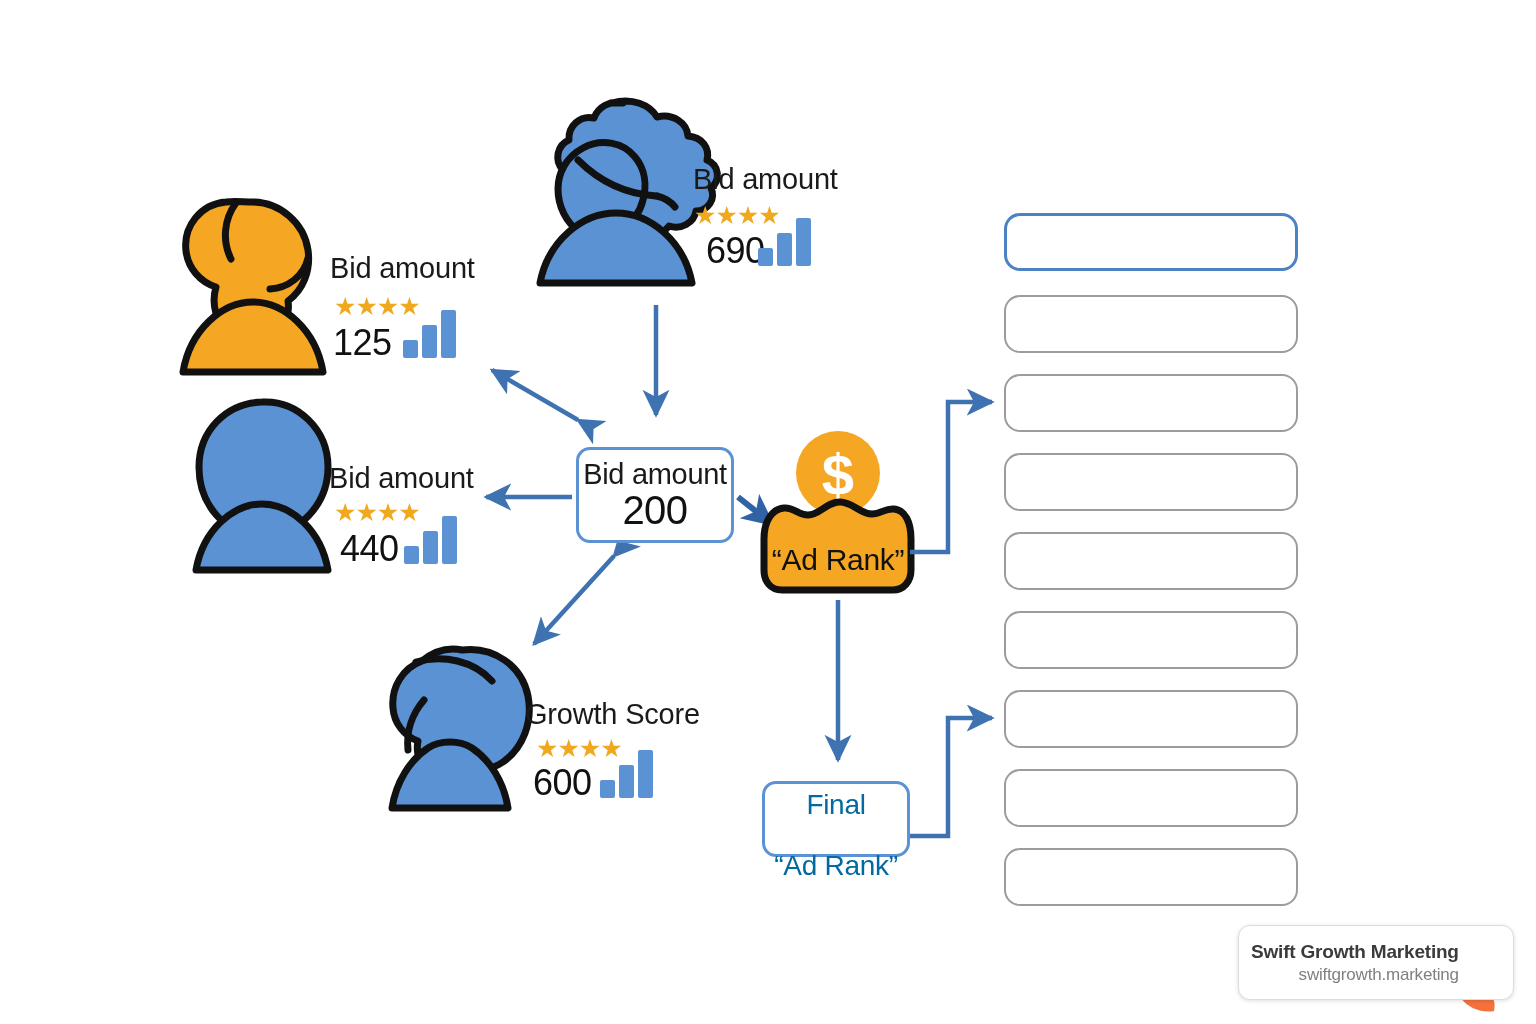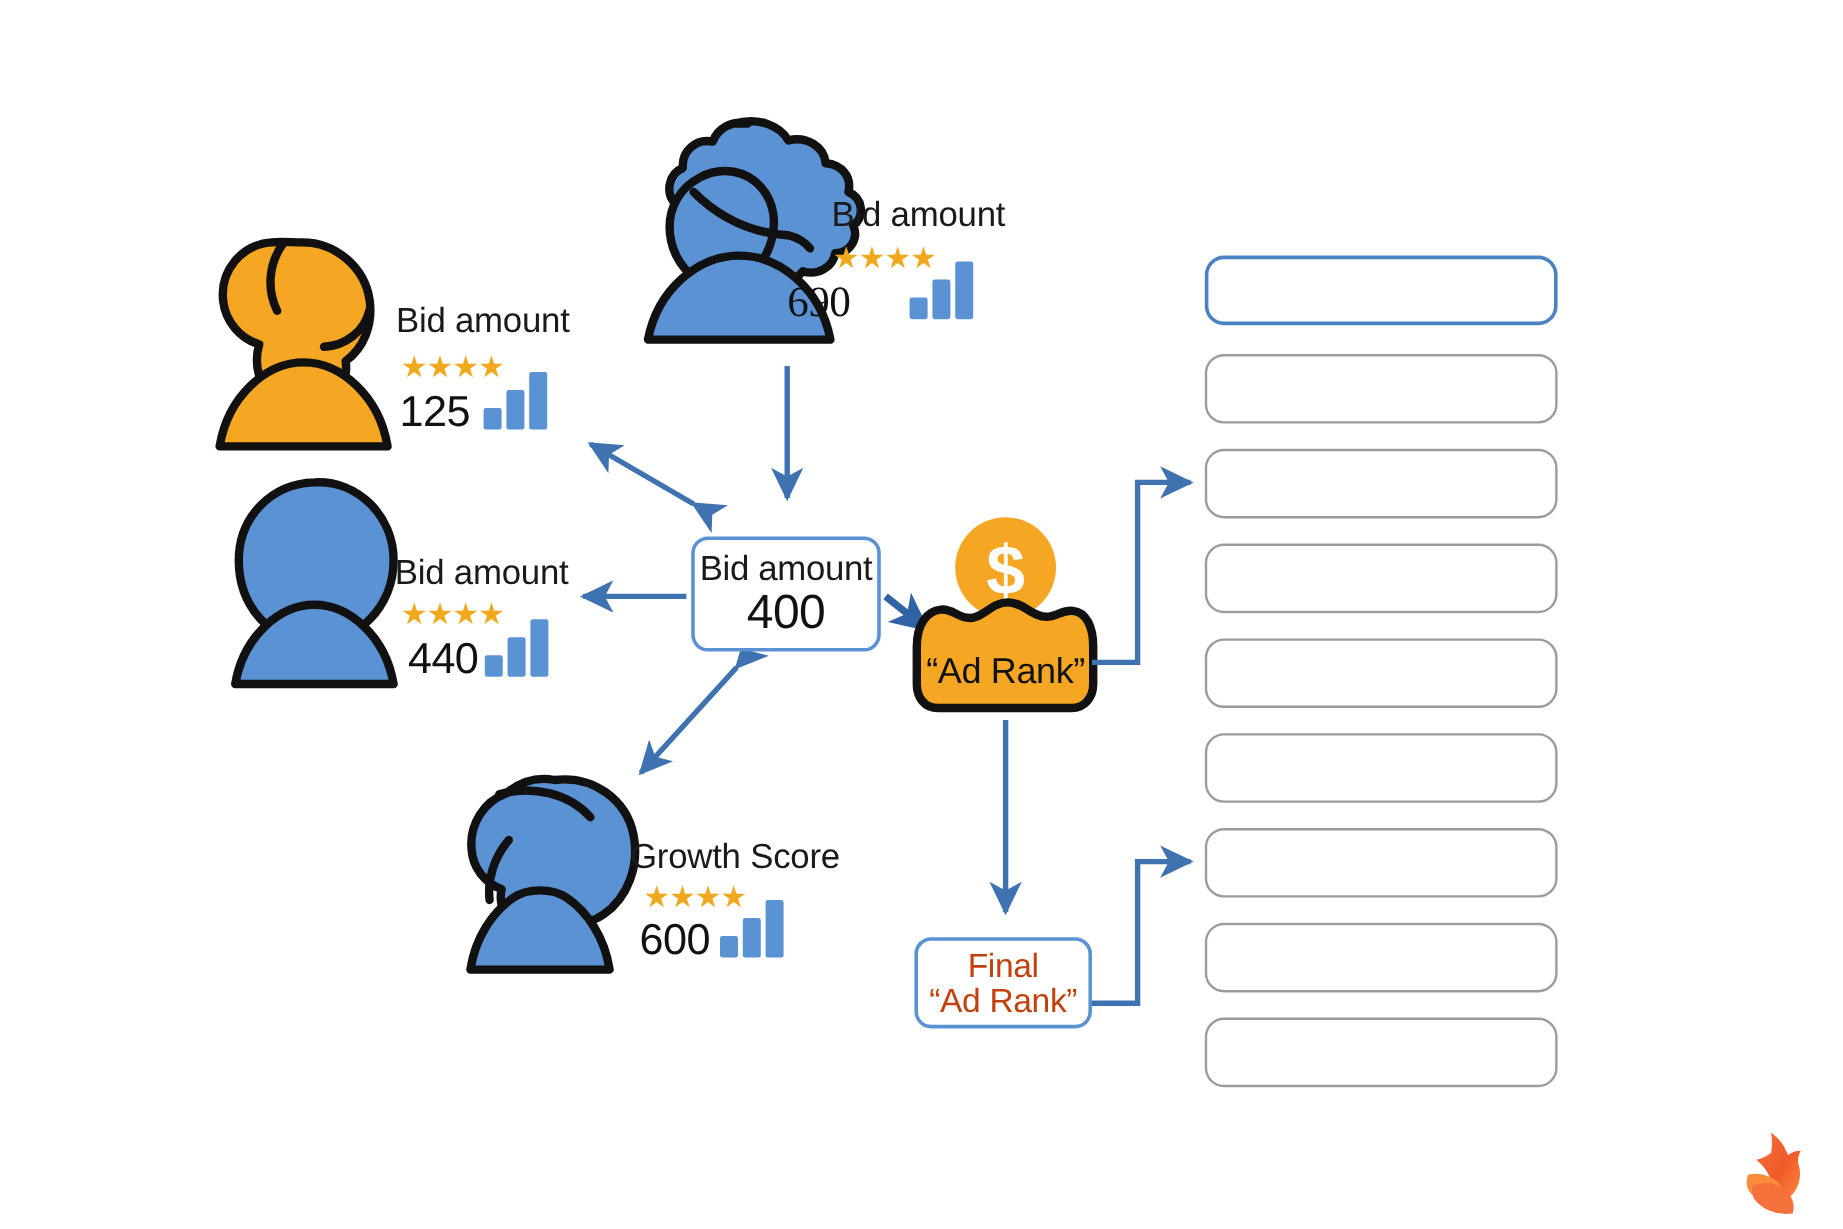--- a/index.html
+++ b/index.html
@@ -81,23 +81,24 @@
     letter-spacing: -0.3px;
   }
   .rbox .t2 {
     font-size: 40px;
     color: #111111;
     white-space: nowrap;
     letter-spacing: -0.5px;
   }
   .rbox .tsm {
     font-size: 28px;
-    color: #c2410c;
+    color: #0369a1;
     white-space: nowrap;
     letter-spacing: -0.3px;
+    margin-top: 32px;
   }
 
   
   .blob-label {
     position: absolute;
     font-size: 30px;
     color: #111111;
     white-space: nowrap;
     font-weight: 400;
     letter-spacing: -0.3px;
@@ -287,21 +288,21 @@
       <path d="M2 43 c8,-2 17,0 24,5 c6,5 9,12 9,19 c-10,2 -21,0 -29,-6
                c-5,-4 -7,-11 -4,-18 Z" fill="#FB8C3C"></path>
       <path d="M6 53 c10,-5 22,-3 30,5 c5,5 7,12 5,19 c-13,2 -27,-3 -34,-13
                c-2,-4 -2,-8 -1,-11 Z" fill="#F4713B"></path>
       <circle cx="37" cy="20" r="2.6" fill="#ffffff"></circle>
     </g>
   </svg>
 
   <div class="persona-label" style="left:693px; top:163px;">Bid amount</div>
   <div class="stars" style="left:694px; top:203px;">★★★★</div>
-  <div class="persona-value" style="left:656px; top:230px;font-family:Liberation Serif, serif;">690</div>
+  <div class="persona-value" style="left:706px; top:230px;">690</div>
   <div class="bars" style="left:758px; top:216px; height:50px;">
     <i style="height:18px;"></i>
     <i style="height:33px;"></i>
     <i style="height:48px;"></i>
   </div>
 
   <div class="persona-label" style="left:330px; top:252px;">Bid amount</div>
   <div class="stars" style="left:334px; top:294px;">★★★★</div>
   <div class="persona-value" style="left:333px; top:322px;">125</div>
   <div class="bars" style="left:403px; top:308px; height:50px;">
@@ -323,34 +324,41 @@
   <div class="stars" style="left:536px; top:736px;">★★★★</div>
   <div class="persona-value" style="left:533px; top:762px;">600</div>
   <div class="bars" style="left:600px; top:748px; height:50px;">
     <i style="height:18px;"></i>
     <i style="height:33px;"></i>
     <i style="height:48px;"></i>
   </div>
 
   <div class="rbox" style="left:576px; top:447px; width:158px; height:96px;">
     <div class="t1">Bid amount</div>
-    <div class="t2">400</div>
+    <div class="t2">200</div>
   </div>
 
   <div class="blob-label" style="left:768px; top:543px; width:140px; text-align:center;">“Ad Rank”</div>
 
   <div class="rbox" style="left:762px; top:781px; width:148px; height:76px;">
     <div class="tsm">Final</div>
     <div class="tsm">“Ad Rank”</div>
   </div>
 
   <div class="slot primary" style="top:213px;"></div>
   <div class="slot" style="top:295px;"></div>
   <div class="slot" style="top:374px;"></div>
   <div class="slot" style="top:453px;"></div>
   <div class="slot" style="top:532px;"></div>
   <div class="slot" style="top:611px;"></div>
   <div class="slot" style="top:690px;"></div>
   <div class="slot" style="top:769px;"></div>
   <div class="slot" style="top:848px;"></div>
 
+  <div id="brand-badge">
+    <div id="brand-text">
+      <div id="brand-name">Swift Growth Marketing</div>
+      <div id="brand-url">swiftgrowth.marketing</div>
+    </div>
+    <div style="width:52px;height:52px;"></div>
+  </div>
 
 </div>
 
 </body></html>

